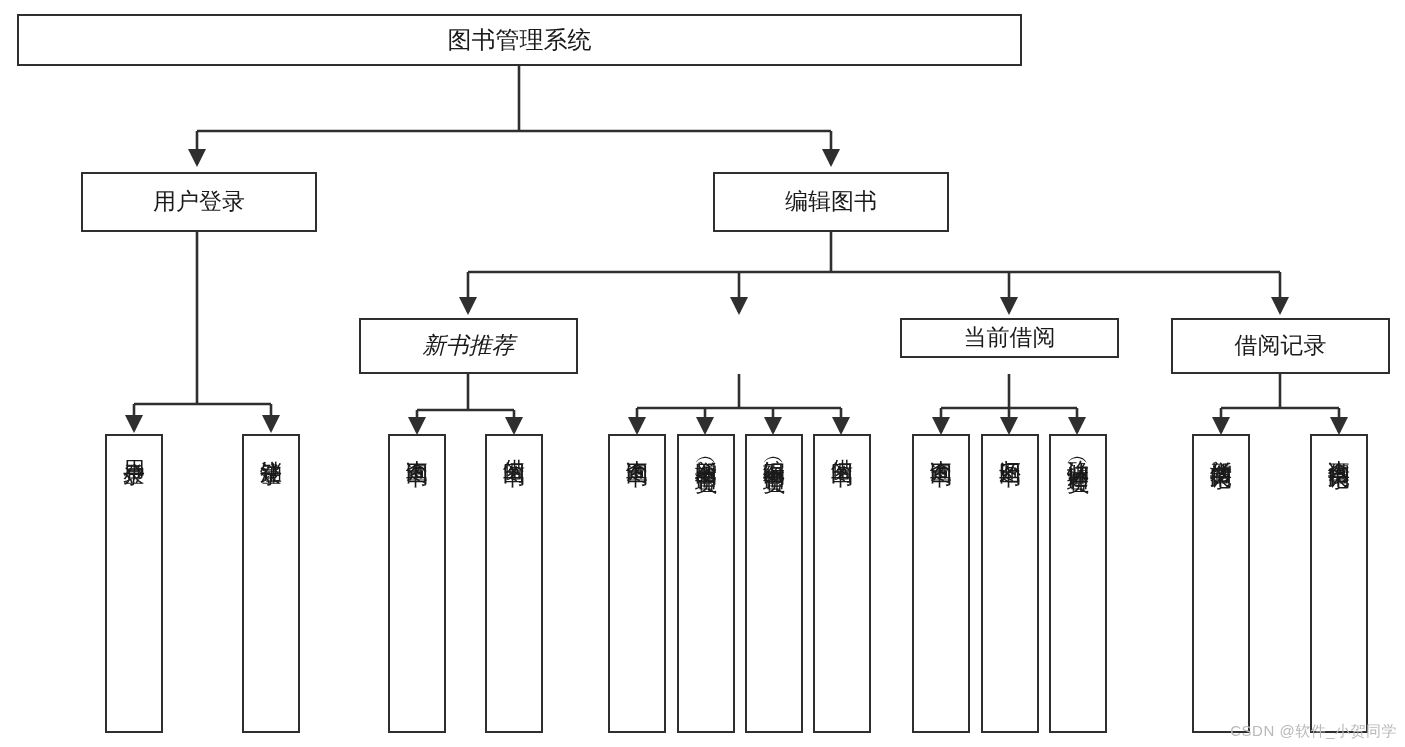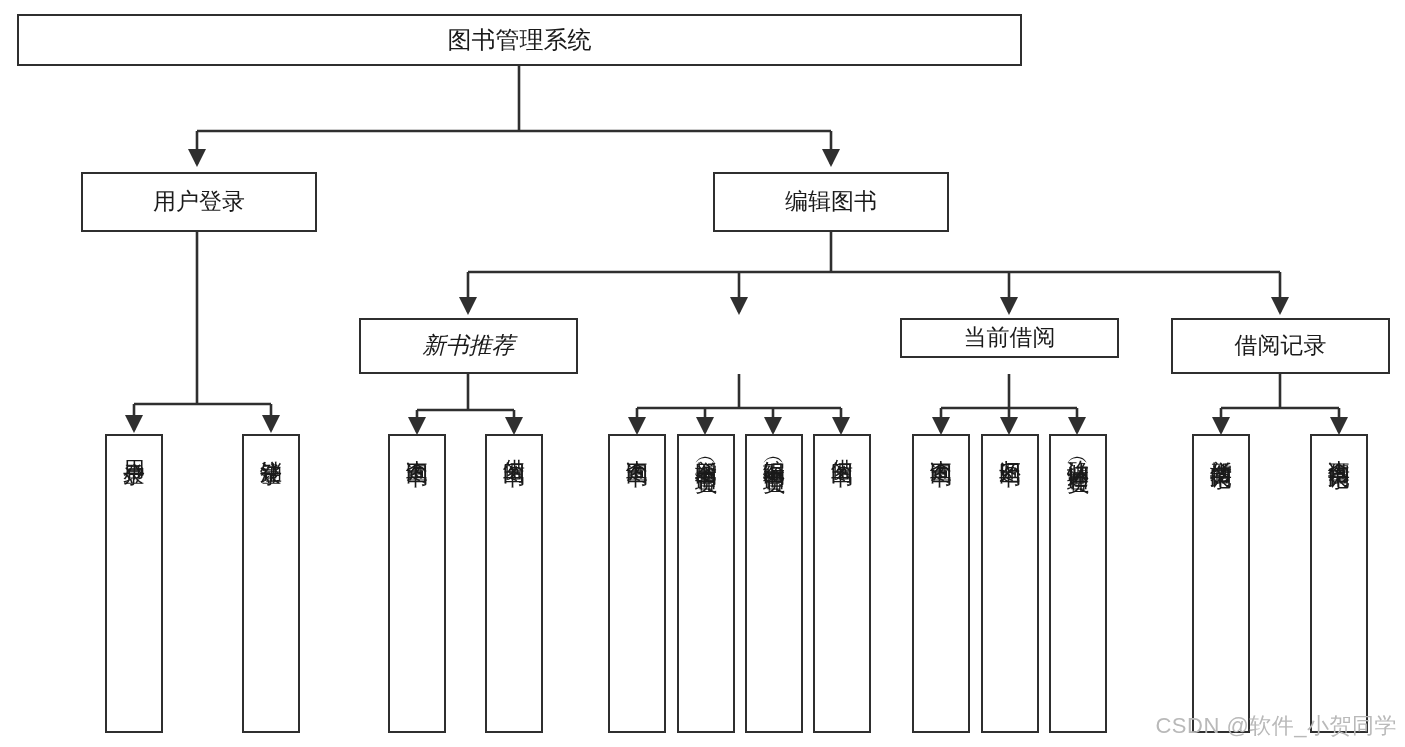--- a/index.html
+++ b/index.html
@@ -59,21 +59,21 @@
     text-orientation: upright;
     font-size: 22px;
     letter-spacing: 2px;
     line-height: 1;
     white-space: nowrap;
   }
   .watermark {
     position: absolute;
     right: 8px;
     bottom: 6px;
-    font-size: 22px;
+    font-size: 15px;
     color: #b9b9b9;
     letter-spacing: 0.5px;
     user-select: none;
     white-space: nowrap;
   }
 </style>
 </head>
 <body>
 
 <div id="canvas">

